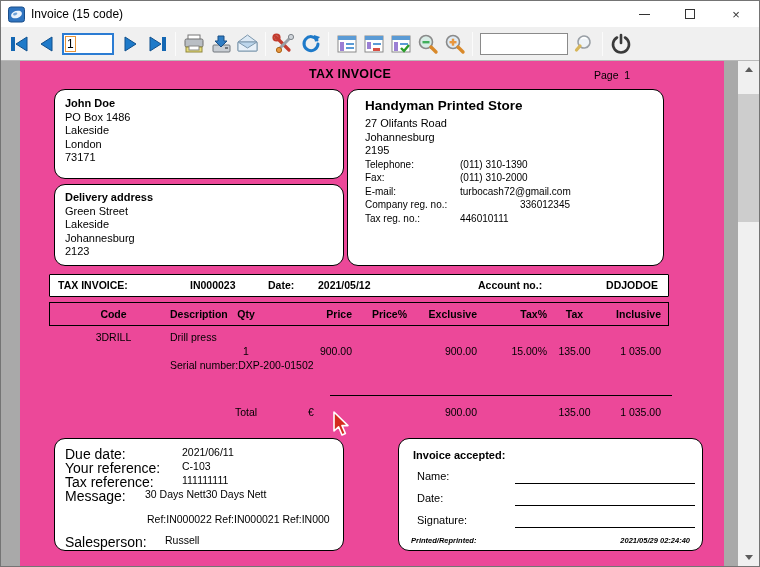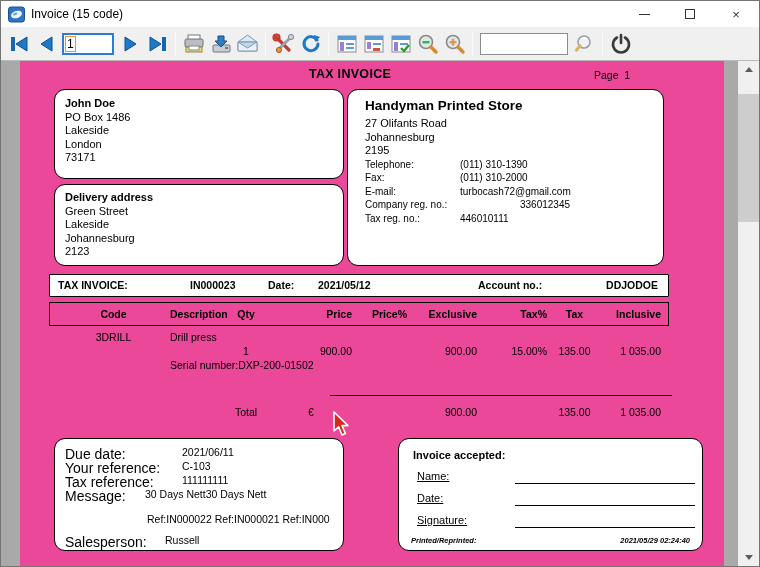--- a/index.html
+++ b/index.html
@@ -70,21 +70,21 @@
   .c8 { left:582px; width:59px;  text-align:right; }
   .r1 { top:270px; } .r2 { top:284px; } .r3 { top:298px; } .rt { top:345px; }
   .total-line { position:absolute; left:310px; top:334px; width:342px; border-top:1.5px solid #000; }
   .cur-sym { left:288px; width:20px; text-align:left; }
 
   .details-box { left:34px; top:377px; width:290px; height:113px; }
   .details-box .lbl { position:absolute; left:10px; font-size:14px; }
   .details-box .val { position:absolute; left:127px; font-size:10.5px; white-space:nowrap; }
   .accept-box { left:334px; top:377px; width:305px; height:113px;margin-left:44px; }
   .ac-head { position:absolute; left:14px; top:10px; font-size:11px; font-weight:bold; }
-  .ac-lbl { position:absolute; left:18px; font-size:11px;text-decoration:underline; }
+  .ac-lbl { position:absolute; left:18px; font-size:11px; }
   .ac-line { position:absolute; left:116px; width:180px; border-bottom:1px solid #000; }
   .printed { position:absolute; top:97px; font-size:7.5px; font-style:italic; font-weight:bold; }
 
   .cursor-svg { position:absolute; left:312px; top:350px; }
 </style>
 </head>
 <body>
 
 <div class="window">
 

